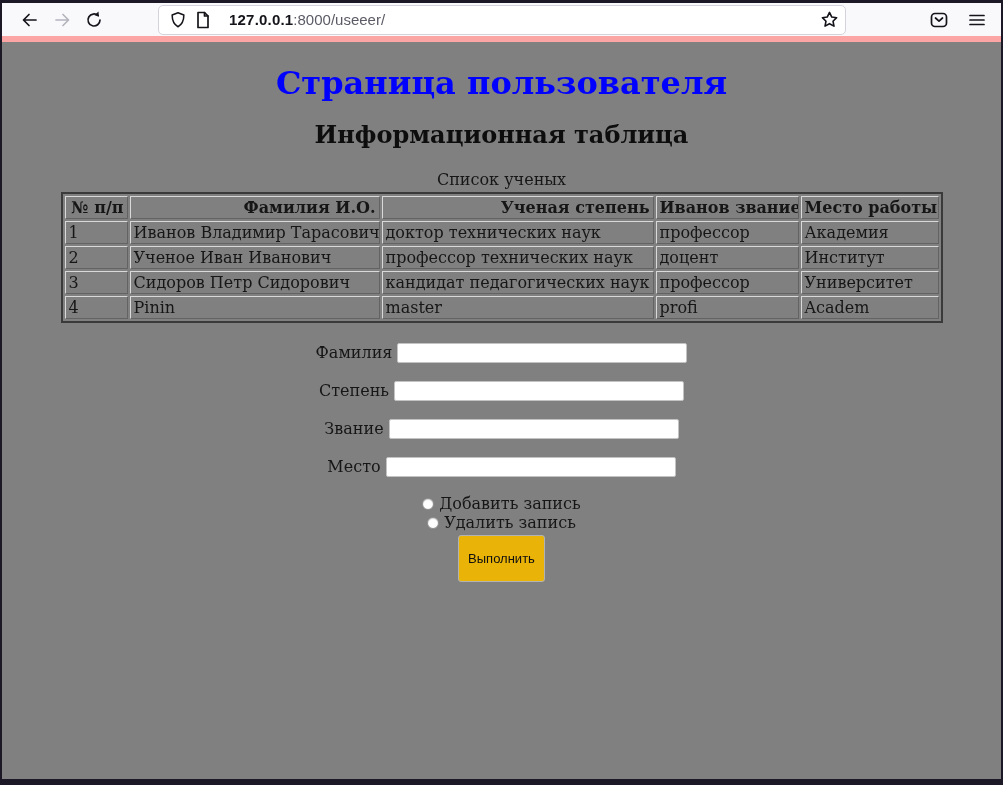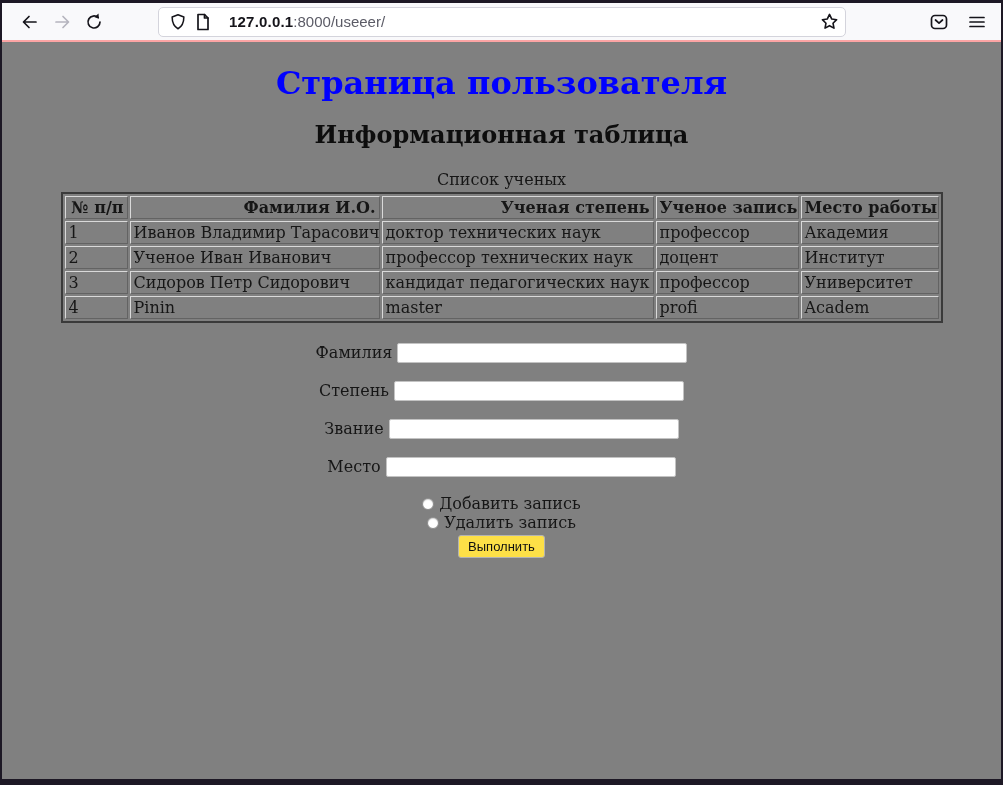--- a/index.html
+++ b/index.html
@@ -13,21 +13,21 @@
     display: flex; flex-direction: column;
     background: #808080;
   }
 
   
   .toolbar {
     height: 39px; flex: 0 0 39px;
     background: #f9f9fb;
     display: flex; align-items: center;
     padding: 0 10px 0 12px;
-    border-bottom: 2px solid #fca5a5;
+    border-bottom: 6px solid #fca5a5;
   }
   .nav-btn {
     width: 32px; height: 32px;
     display: flex; align-items: center; justify-content: center;
     border-radius: 4px; cursor: default;
   }
   .nav-btn svg { display: block; }
   .icon-stroke { stroke: #15141a; stroke-width: 1.7; fill: none; stroke-linecap: round; stroke-linejoin: round; }
   .icon-stroke.disabled { stroke: #b5b4be; }
 
@@ -107,24 +107,24 @@
     border-radius: 50%;
     background: #ffffff;
     border: 1px solid #8d8d8d;
     box-shadow: inset 0 1px 1px rgba(0,0,0,.15);
     vertical-align: -1px; margin-right: 5px;
   }
   .exec-btn {
     margin-top: 3px;
     font-family: "Liberation Sans", sans-serif;
     font-size: 13px; color: #101010;
-    background: #fde047;
+    background: #eab308;
     border: 1px solid #b3b3b3;
     border-radius: 3px;
-    padding: 3px 9px;
+    padding: 15px 9px;
   }
   .login-link-row { margin-top: 19px; }
   .login-link { color: #551a8b; text-decoration: underline; cursor: pointer; }
 </style>
 </head>
 <body>
 
 <div class="window">
 
   <div class="toolbar">
@@ -192,21 +192,21 @@
           <col style="width:250px">
           <col style="width:272px">
           <col style="width:143px">
           <col style="width:138px">
       </colgroup>
       <tbody>
           <tr>
         <th>№ п/п</th>
         <th>Фамилия И.О.</th>
         <th>Ученая степень</th>
-        <th>Ученое запись</th>
+        <th>Иванов звание</th>
         <th>Место работы</th>
       </tr>
       <tr>
         <td>1</td>
         <td>Иванов Владимир Тарасович</td>
         <td>доктор технических наук</td>
         <td>профессор</td>
         <td>Академия</td>
       </tr>
       <tr>

